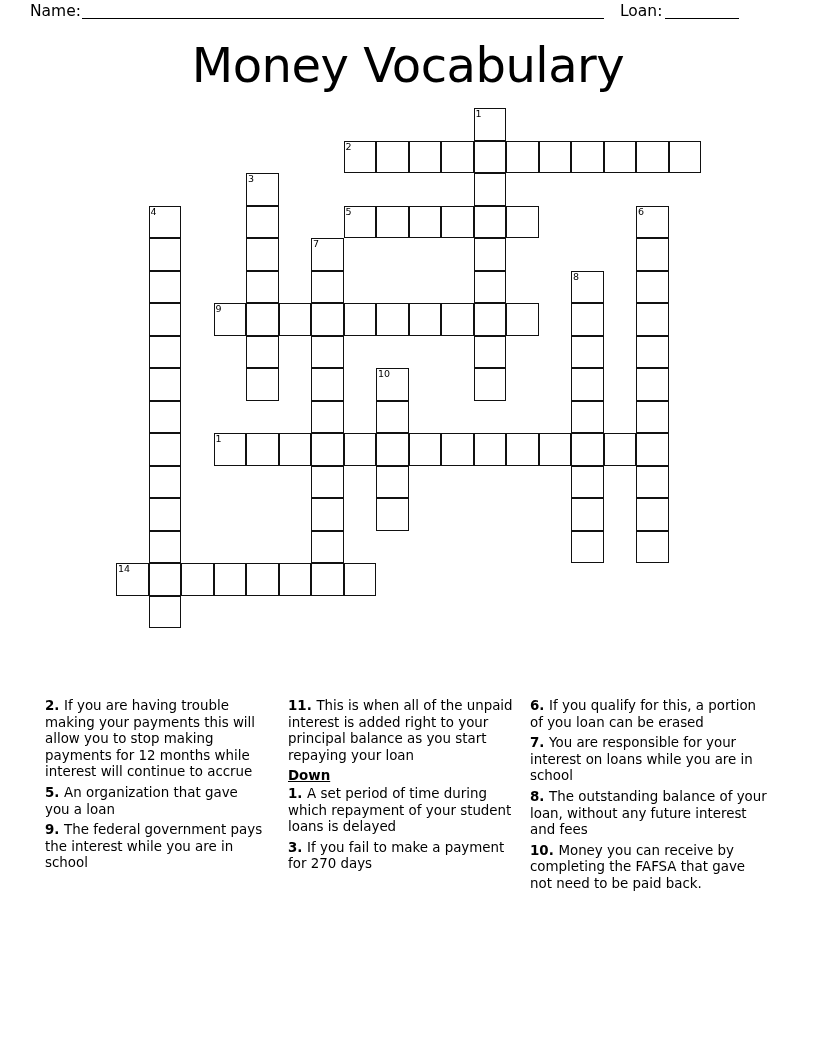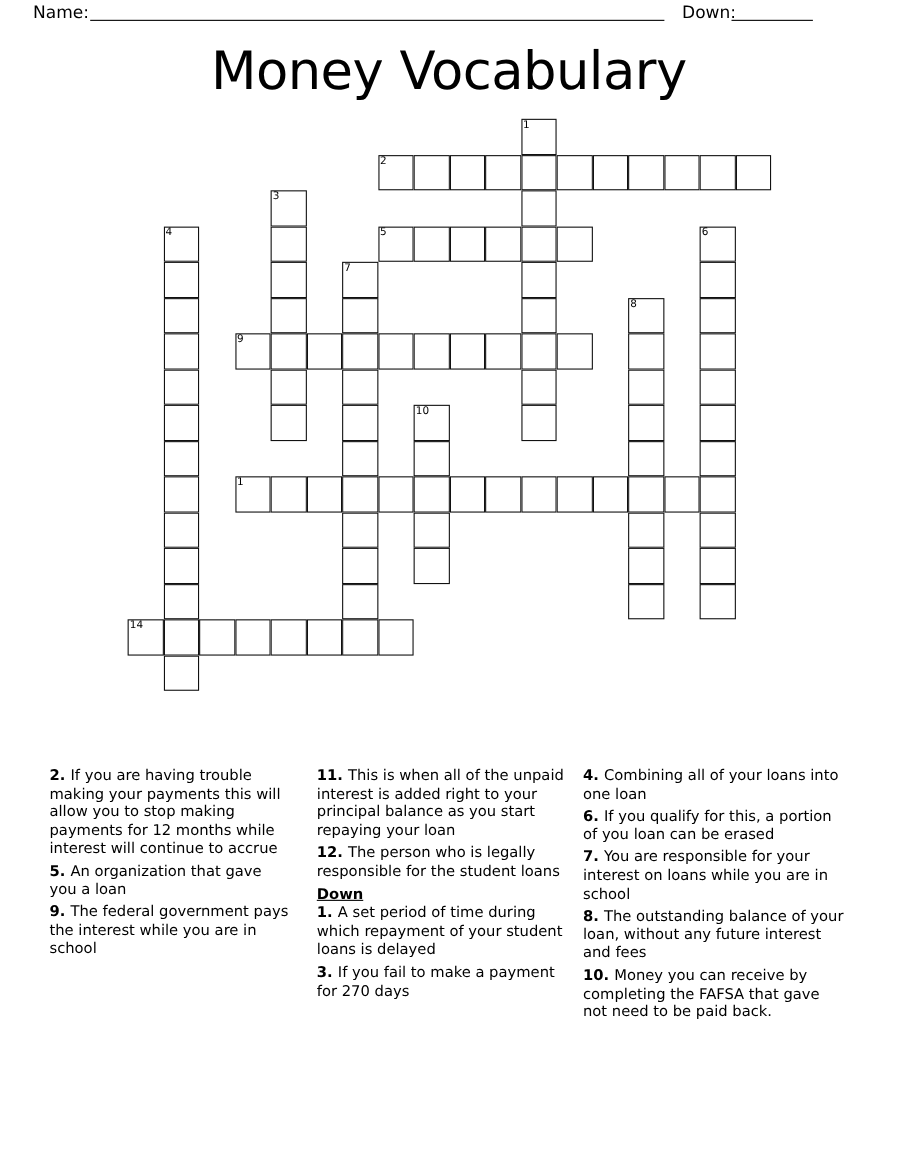--- a/index.html
+++ b/index.html
@@ -81,21 +81,21 @@
     display:block;
   }
   .clue .num{font-weight:bold;}
 </style>
 </head>
 <body>
 
 <div id="header">
   <span id="name-label">Name:</span>
   <span id="name-rule"></span>
-  <span id="date-label">Down:</span>
+  <span id="date-label">Loan:</span>
   <span id="date-rule"></span>
 </div>
 
 <div id="puzzle-title">Money Vocabulary</div>
 
 <div id="grid">
     <div class="cell" style="left: 473.5px; top: 108px;"></div>
     <div class="cell" style="left: 473.5px; top: 140.5px;"></div>
     <div class="cell" style="left: 473.5px; top: 173px;"></div>
     <div class="cell" style="left: 473.5px; top: 205.5px;"></div>
@@ -213,25 +213,23 @@
   </div>
 
 <div id="clues">
   <div class="clue-col" id="clue-col-0">
       <span class="clue"><span class="num">2. </span><span>If you are having trouble making your payments this will allow you to stop making payments for 12 months while interest will continue to accrue</span></span>
       <span class="clue"><span class="num">5. </span><span>An organization that gave you a loan</span></span>
       <span class="clue"><span class="num">9. </span><span>The federal government pays the interest while you are in school</span></span>
     </div>
   <div class="clue-col" id="clue-col-1">
       <span class="clue"><span class="num">11. </span><span>This is when all of the unpaid interest is added right to your principal balance as you start repaying your loan</span></span>
-      <span class="clue"><span class="num">12. </span><span>The person who is legally responsible for the student loans</span></span>
       <span class="clue-heading">Down</span>
       <span class="clue"><span class="num">1. </span><span>A set period of time during which repayment of your student loans is delayed</span></span>
       <span class="clue"><span class="num">3. </span><span>If you fail to make a payment for 270 days</span></span>
     </div>
   <div class="clue-col" id="clue-col-2">
-      <span class="clue"><span class="num">4. </span><span>Combining all of your loans into one loan</span></span>
       <span class="clue"><span class="num">6. </span><span>If you qualify for this, a portion of you loan can be erased</span></span>
       <span class="clue"><span class="num">7. </span><span>You are responsible for your interest on loans while you are in school</span></span>
       <span class="clue"><span class="num">8. </span><span>The outstanding balance of your loan, without any future interest and fees</span></span>
       <span class="clue"><span class="num">10. </span><span>Money you can receive by completing the FAFSA that gave not need to be paid back.</span></span>
     </div>
 </div>
 
 </body></html>

